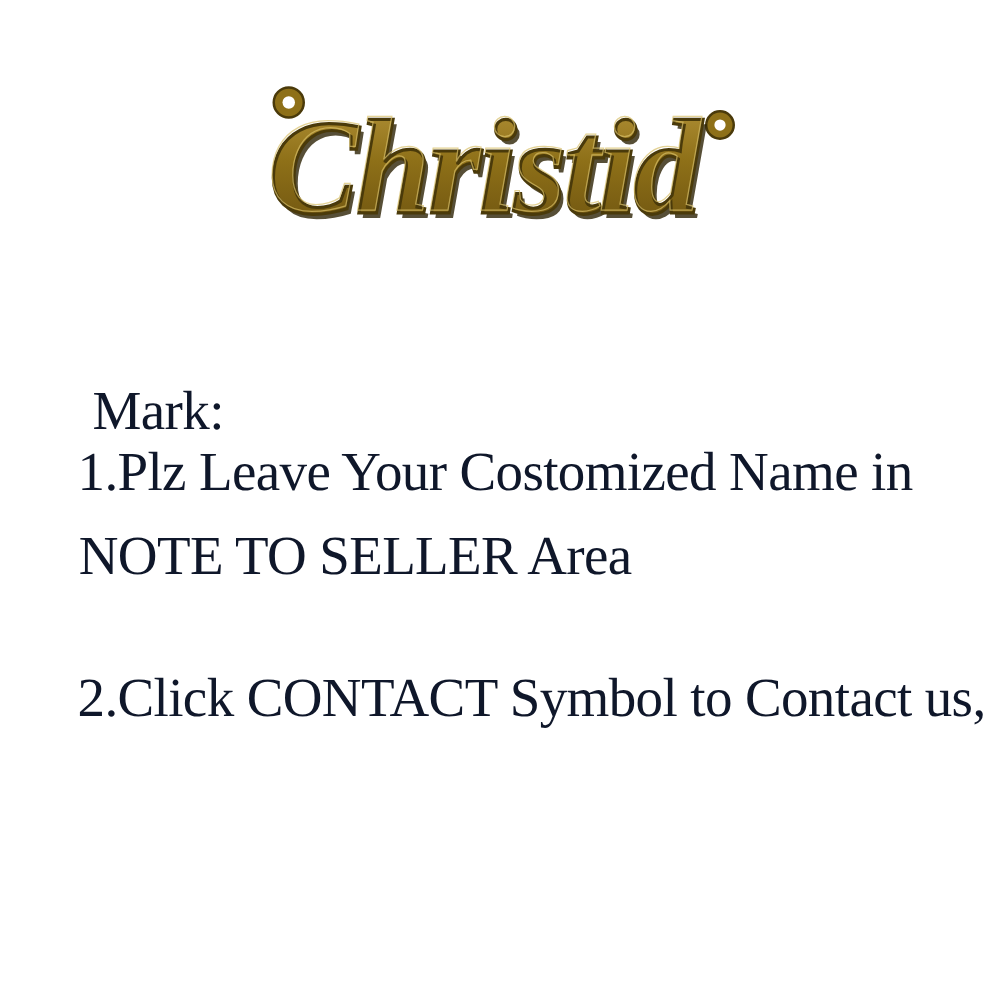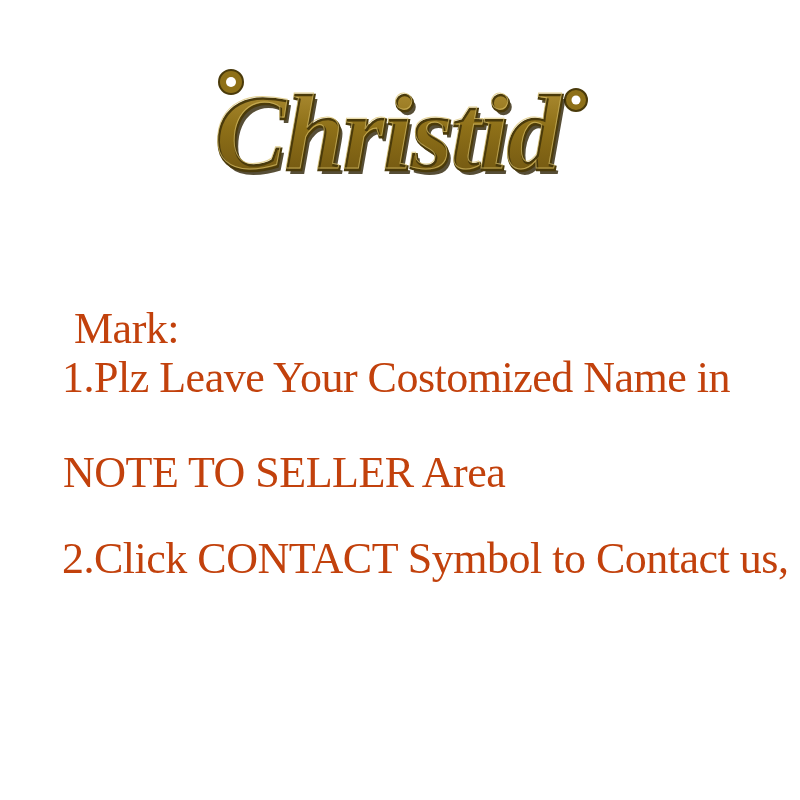--- a/index.html
+++ b/index.html
@@ -21,26 +21,26 @@
     top: 60px;
     width: 400px;
     height: 130px;
   }
   .instr {
     position: absolute;
     font-family: "Liberation Serif", serif;
     font-size: 44px;
     line-height: 1.2;
     letter-spacing: -0.5px;
-    color: #c2410c;
+    color: #0f172a;
     white-space: nowrap;
   }
   .l-heading { left: 74px;  top: 303px; }
   .l-1       { left: 62px;  top: 352px; text-align: right; }
-  .l-2       { left: 63px;  top: 419px; margin-top: 28px; }
+  .l-2       { left: 63px;  top: 419px; }
   .l-3       { left: 62px;  top: 533px; }
   .l-4       { left: 74px;  top: 601px; }
 </style>
 </head>
 <body>
 
 <div class="canvas">
 
   <svg class="pendant-svg" viewBox="0 0 400 130" xmlns="http://www.w3.org/2000/svg">
     <defs>

